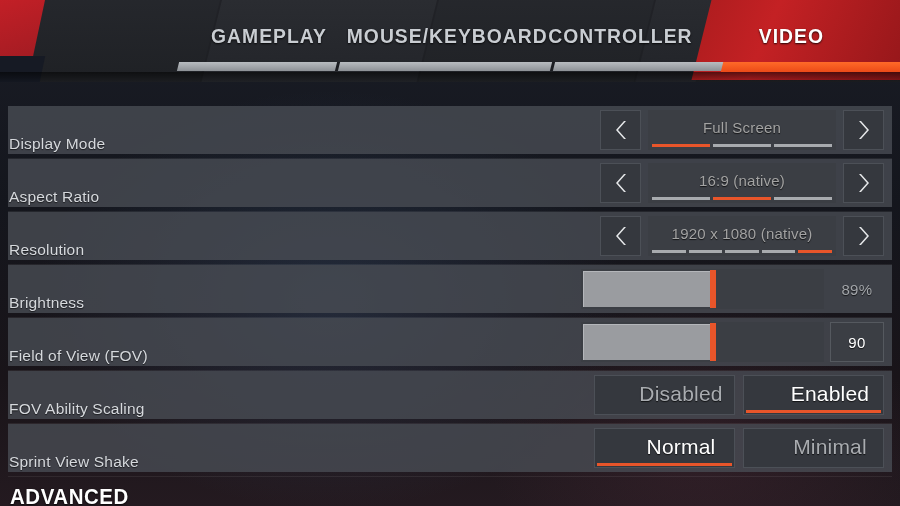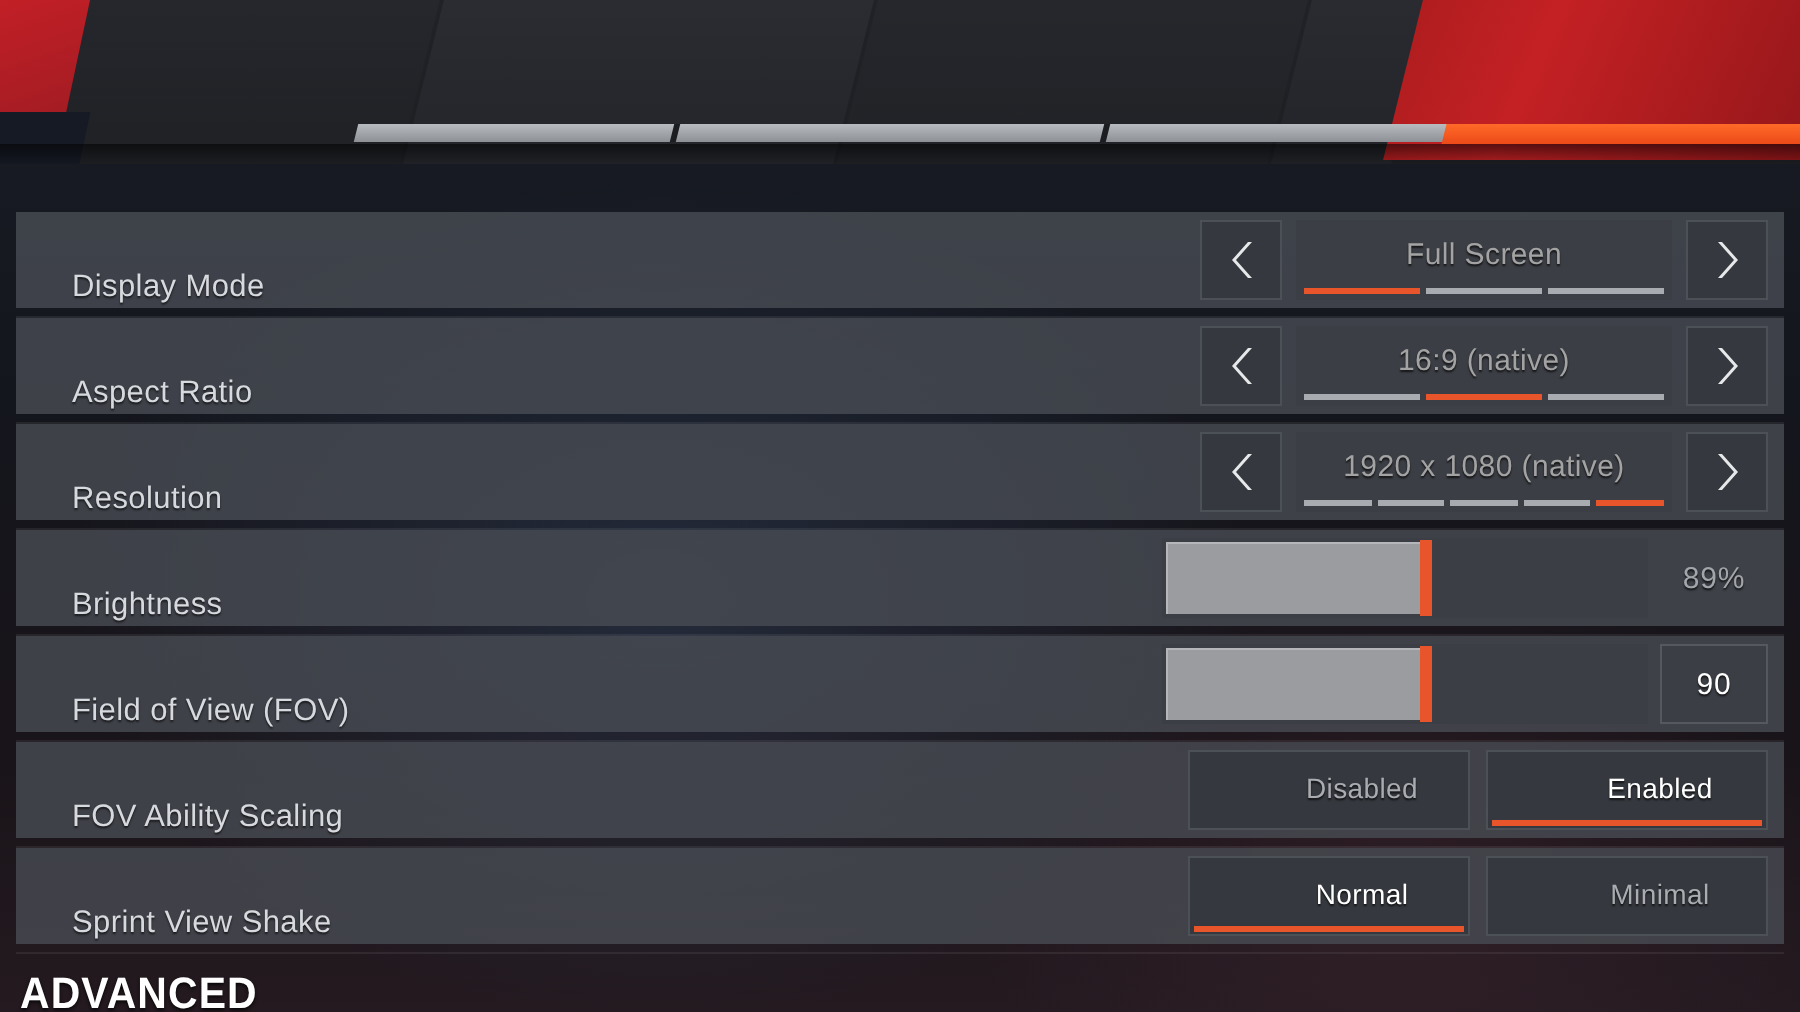--- a/index.html
+++ b/index.html
@@ -160,21 +160,21 @@
     align-items: center;
   }
   .row::after {
     content: "";
     position: absolute;
     left: 0; right: 0; bottom: -5px;
     height: 1px;
     background: rgba(255,255,255,0.07);
   }
   .row-label {
-    padding-left: 28px;
+    padding-left: 1px;
     font-size: 15.5px;
     color: #d6d9dd;
     letter-spacing: 0.2px;
     text-shadow: 0 1px 1px rgba(0,0,0,0.6);
     white-space: nowrap;
     margin-top: 28px;
   }
   .row-control {
     position: absolute;
     right: 0; top: 0;
@@ -280,21 +280,21 @@
     background: #35383e;
     border: 1px solid #4c5057;
     display: flex;
     align-items: center;
     justify-content: center;
     position: relative;
     cursor: pointer;
     margin-left: 8px;
   }
   .toggle-btn .tg-label {
-    font-size: 14px;
+    font-size: 21px;
     letter-spacing: 0.2px;
     color: #a9acb0;
     text-shadow: 0 1px 1px rgba(0,0,0,0.7);
     margin-bottom: 3px;
     margin-left: 33px;
   }
   .toggle-btn.sel .tg-label { color: #ffffff; }
   .toggle-btn.sel::after {
     content: "";
     position: absolute;
@@ -334,20 +334,34 @@
     <div class="tab-active-bg"></div>
 
     <div class="corner-red"></div>
     <div class="corner-red-dark"></div>
 
     <div class="tab-rail"></div>
     <div class="tab-rail-notch" style="left:336px;"></div>
     <div class="tab-rail-notch" style="left:551px;"></div>
     <div class="tab-rail-active"></div>
 
+    <div class="tabs">
+      <div class="tab" style="left:196px; width:146px;">
+        <span class="tab-label">GAMEPLAY</span>
+      </div>
+      <div class="tab" style="left:358px; width:178px;">
+        <span class="tab-label">MOUSE/KEYBOARD</span>
+      </div>
+      <div class="tab" style="left:546px; width:148px;">
+        <span class="tab-label">CONTROLLER</span>
+      </div>
+      <div class="tab active" style="left:736px; width:110px;">
+        <span class="tab-label">VIDEO</span>
+      </div>
+    </div>
 
     <div class="tabbar-shadow"></div>
   </div>
 
   <div class="settings">
 
     <div class="row">
       <div class="row-label">Display Mode</div>
       <div class="row-control">
         <div class="arrow-btn">

